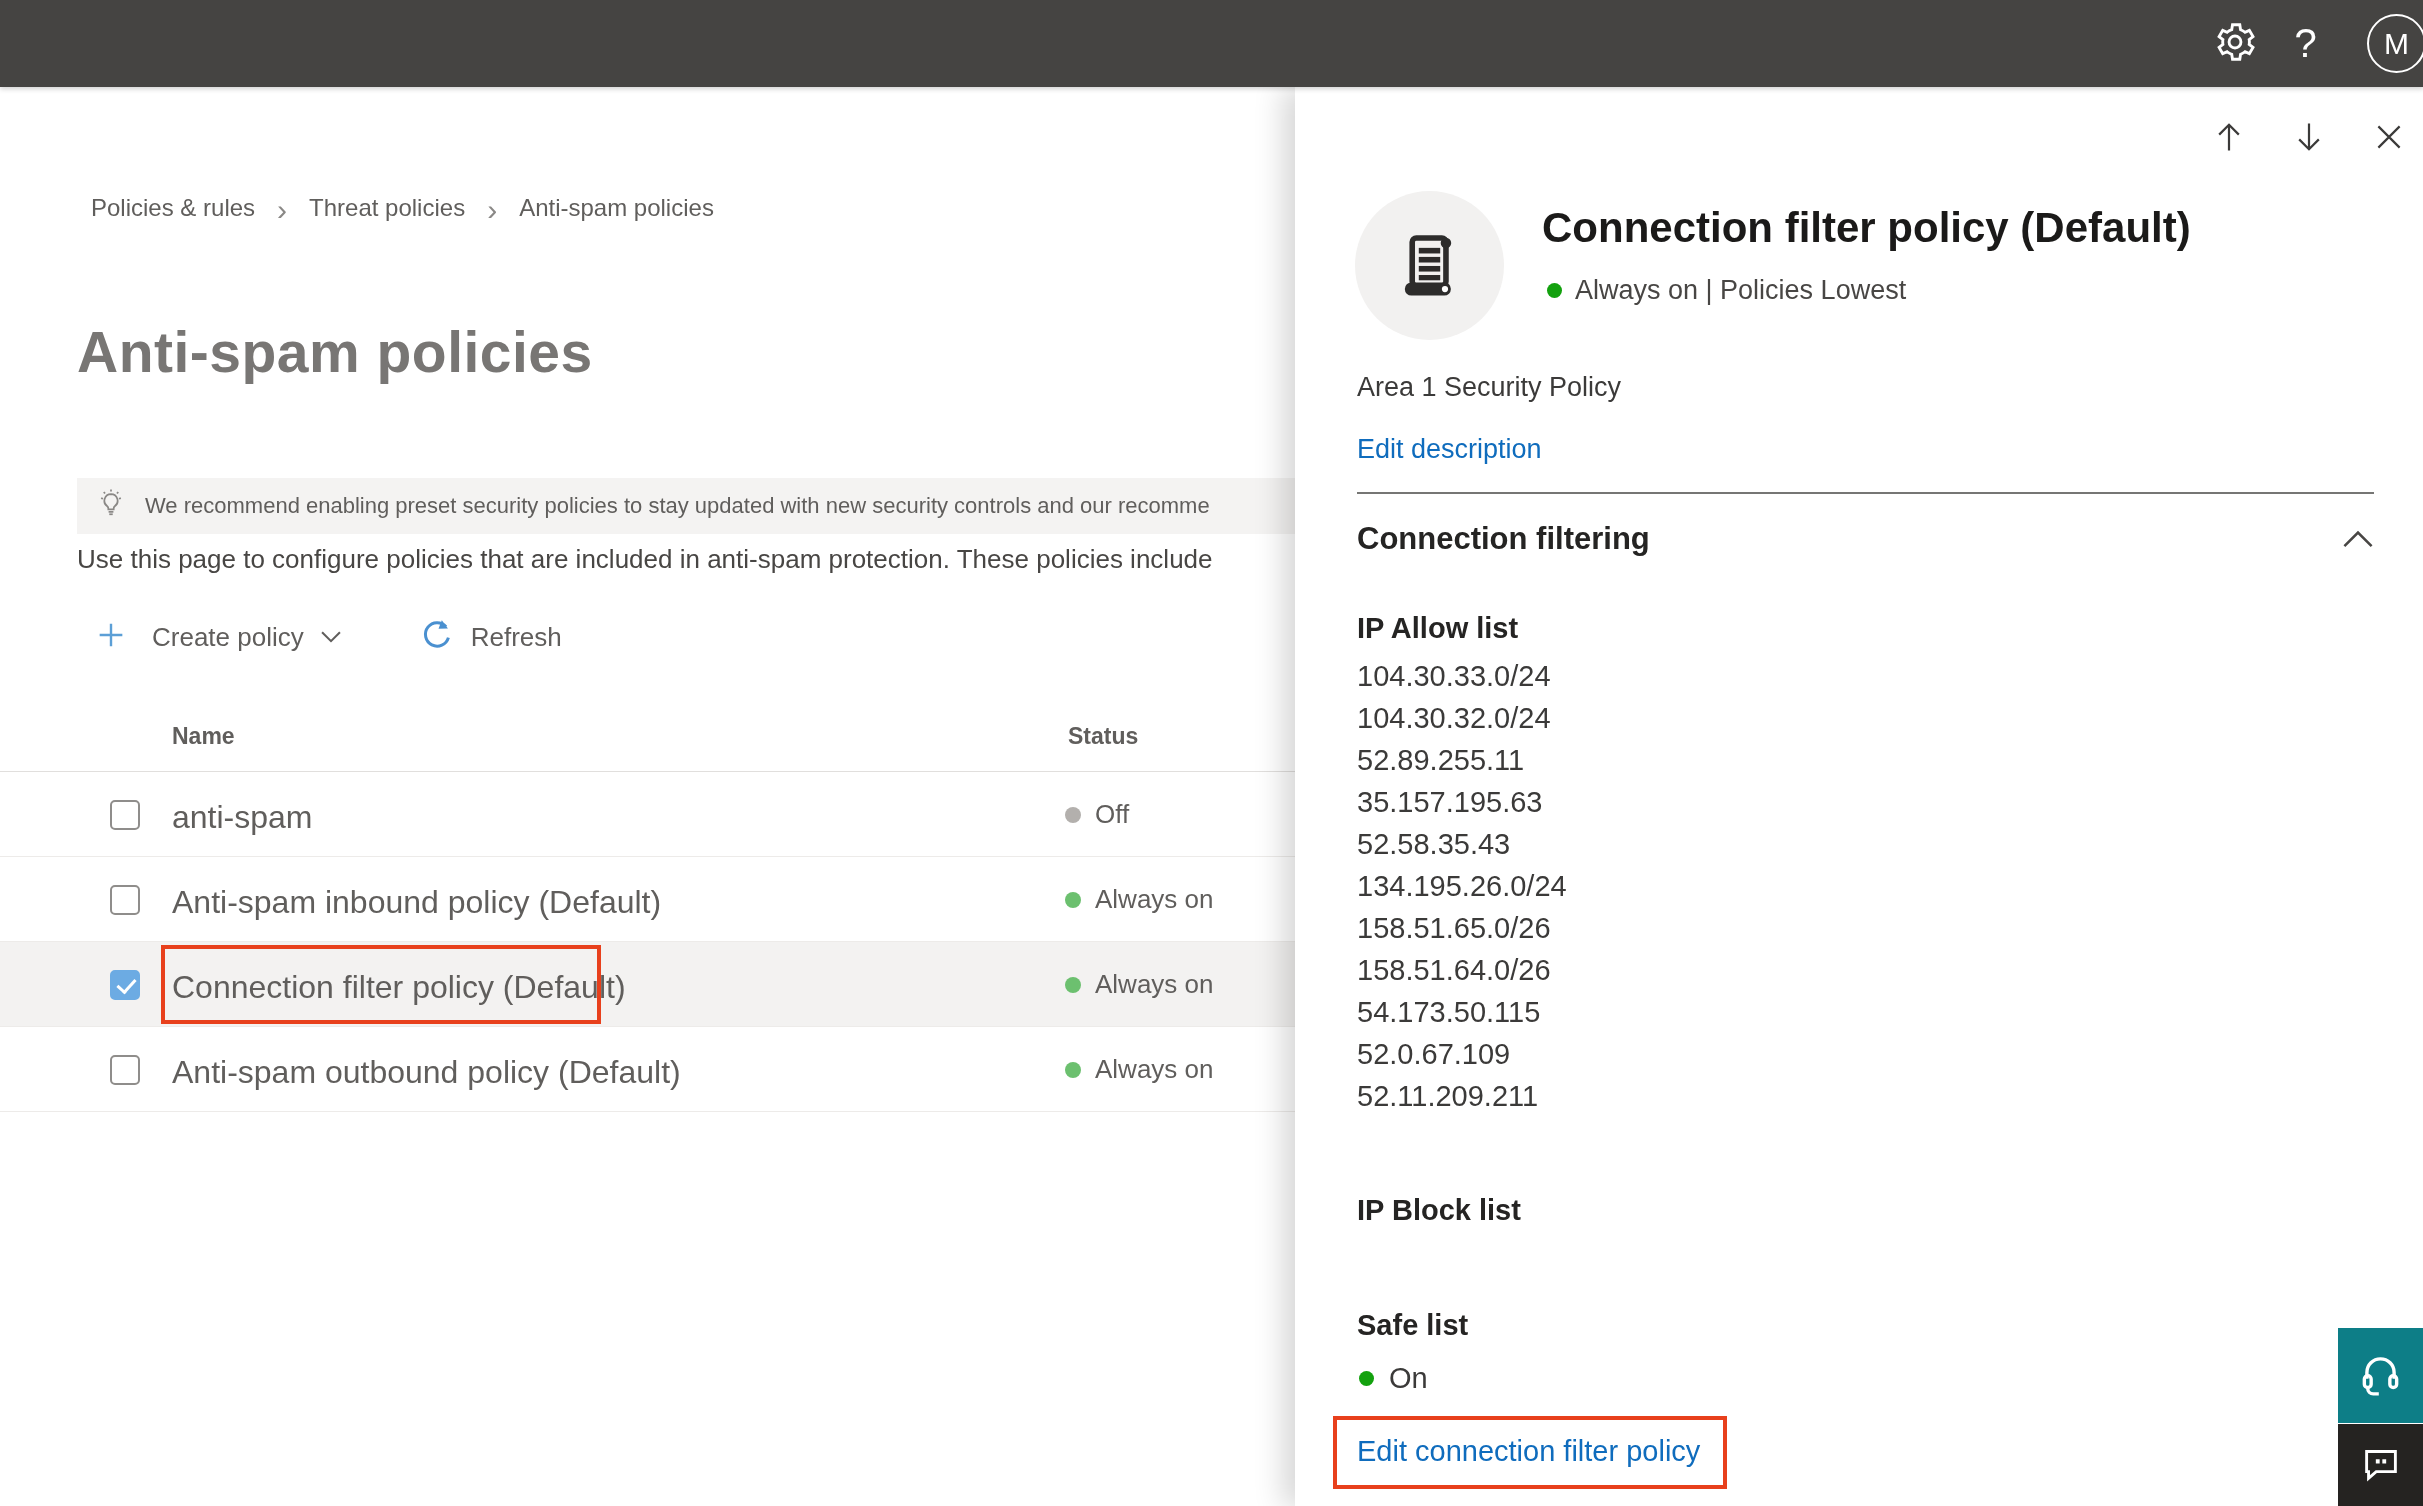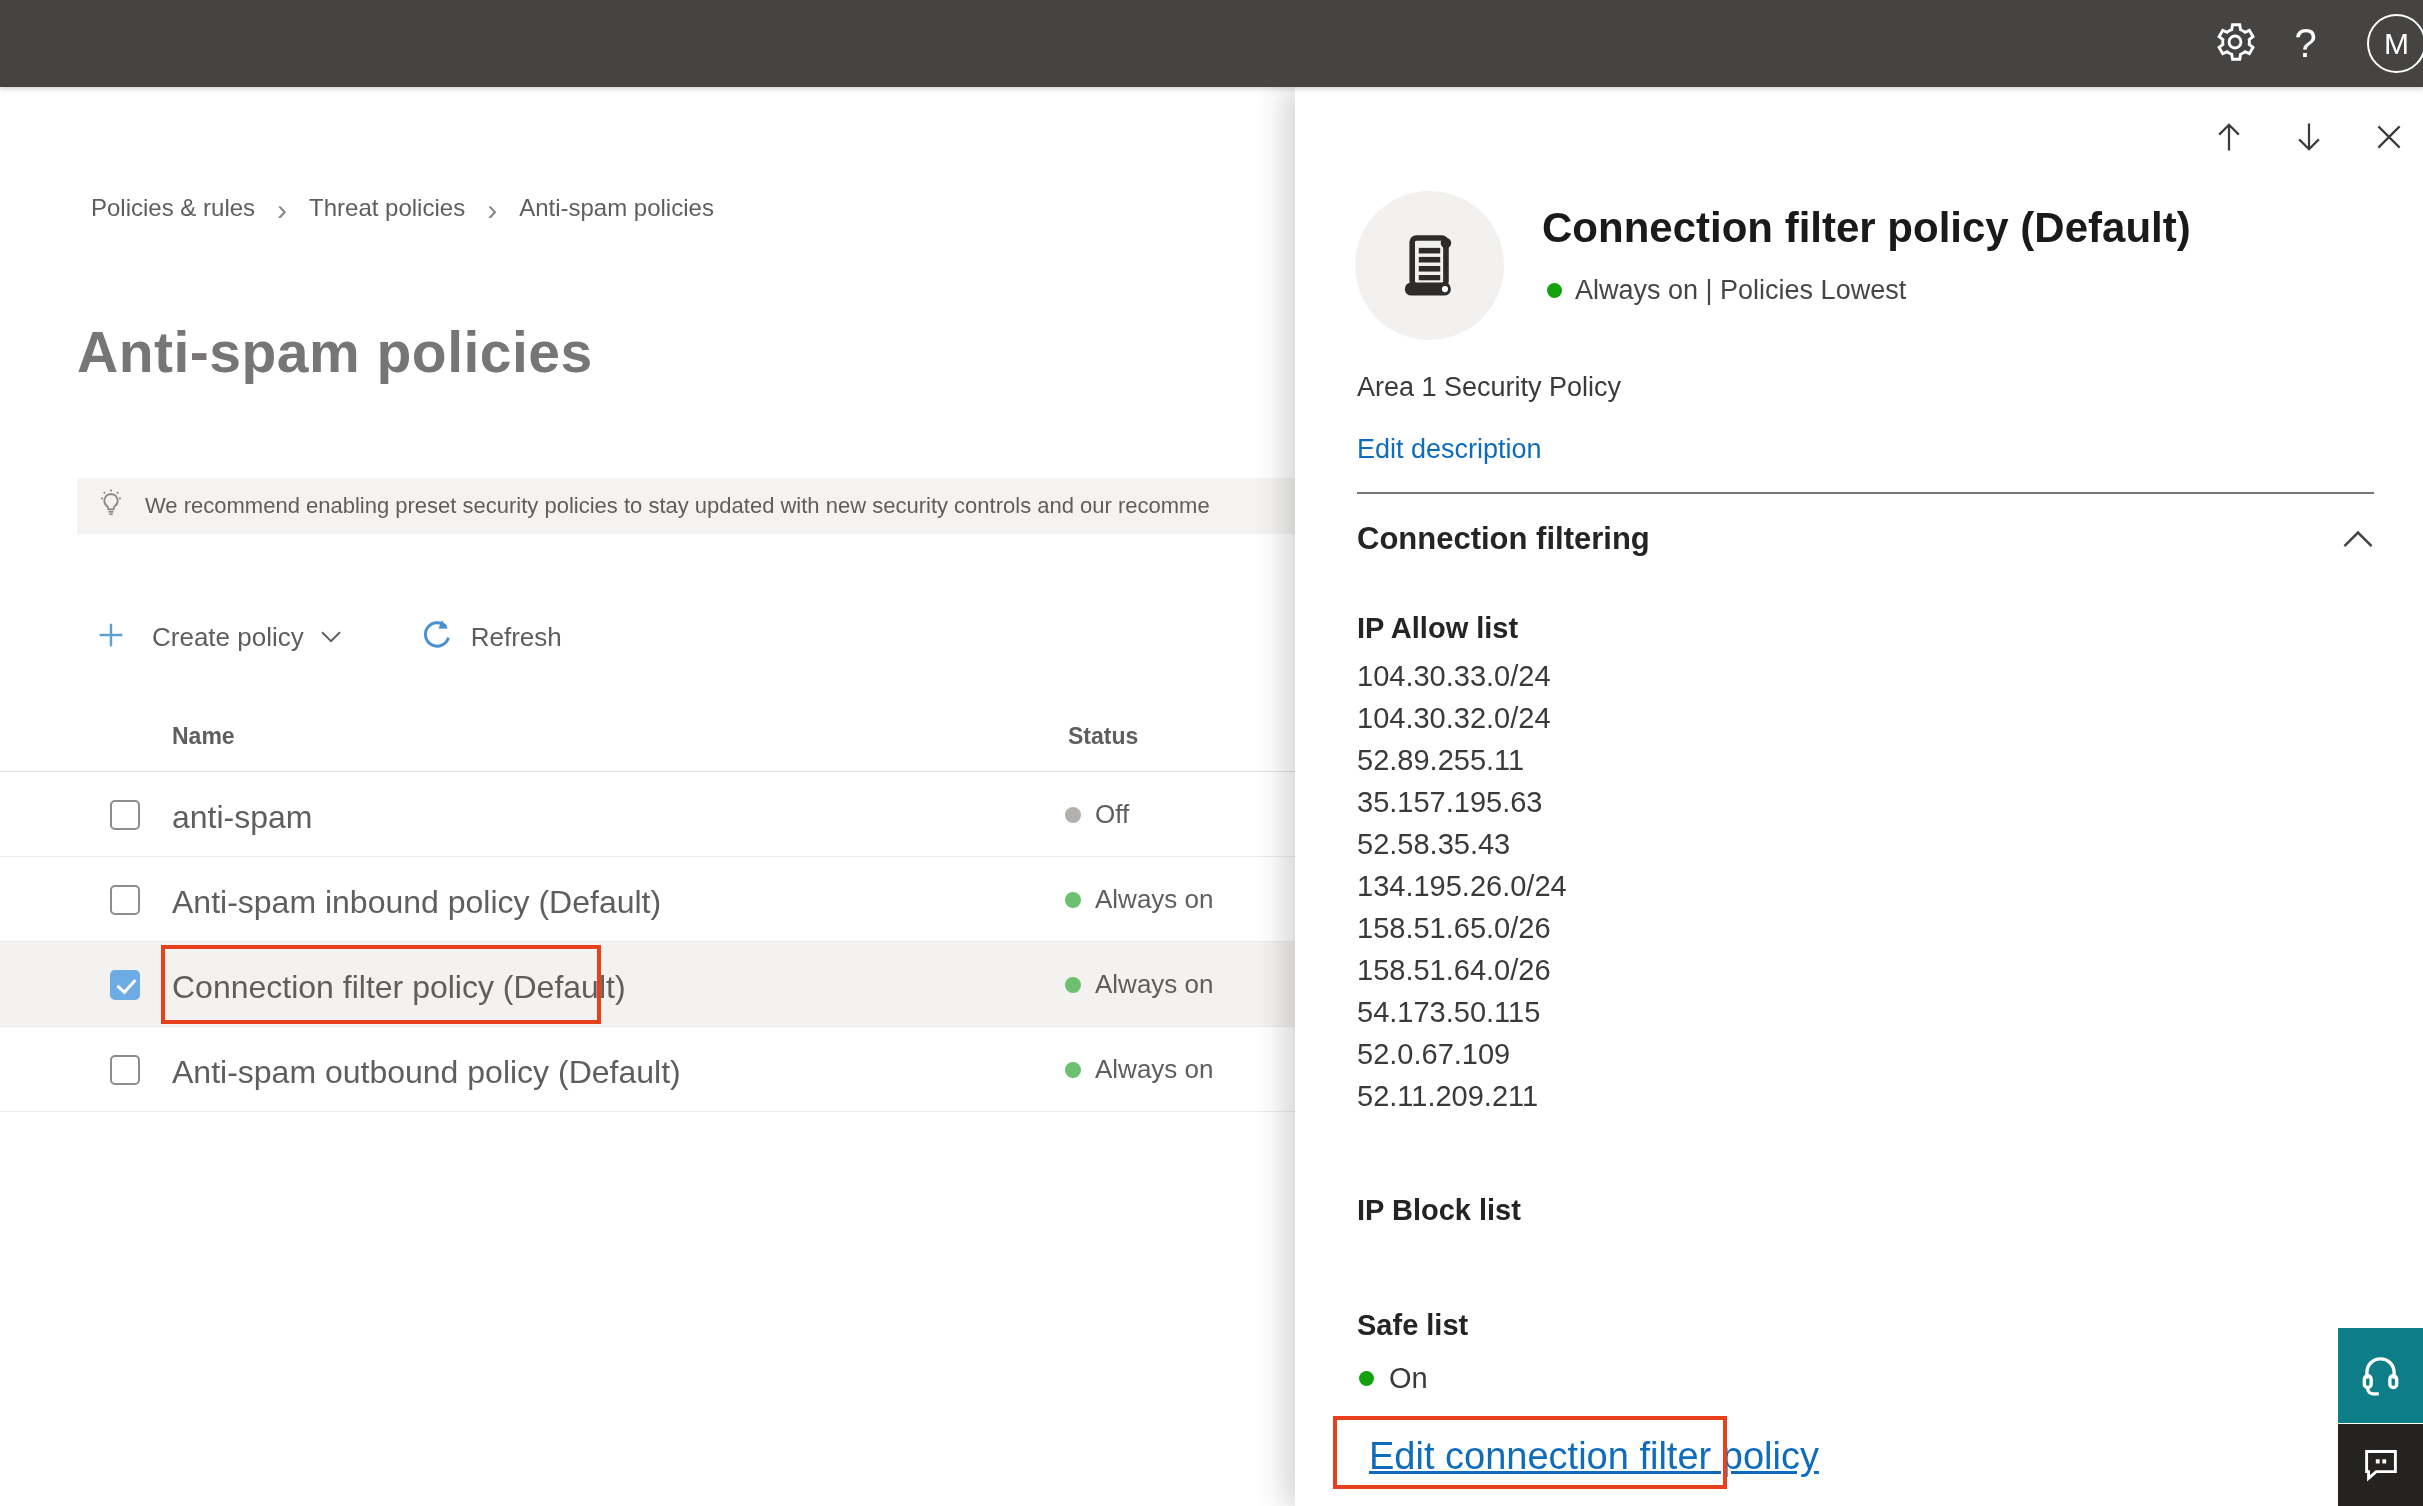--- a/index.html
+++ b/index.html
@@ -121,21 +121,21 @@
 
   .section-header { position:absolute; left:62px; top:434px; font-size:31px; font-weight:700; color:#252423; }
   .chev-up { position:absolute; left:1047px; top:442px; cursor:pointer; }
 
   .ip-allow-title { position:absolute; left:62px; top:525px; font-size:29px; font-weight:700; color:#252423; }
   .ip-list { position:absolute; left:62px; top:568px; font-size:29px; color:#3b3a39; line-height:42px; }
   .ip-block-title { position:absolute; left:62px; top:1107px; font-size:29px; font-weight:700; color:#252423; }
   .safe-list-title { position:absolute; left:62px; top:1222px; font-size:29px; font-weight:700; color:#252423; }
   .safe-status { position:absolute; left:64px; top:1275px; display:flex; align-items:center; gap:15px; }
   .safe-status-text { font-size:29px; color:#3b3a39; }
-  .edit-link { position:absolute; left:74px; top:1348px; font-size:38px;text-decoration:underline; }
+  .edit-link { position:absolute; left:62px; top:1348px; font-size:29px; }
   #anno-link { left:38px; top:1329px; width:394px; height:73px; }
 
   .side-btn {
     position:absolute; left:1043px; width:85px; display:flex; align-items:center; justify-content:center;
     cursor:pointer;
   }
   .support-btn { top:1241px; height:95px; background:#0d7e87; }
   .feedback-btn { top:1337px; height:83px; background:#252321; }
 </style>
 </head>
@@ -181,20 +181,21 @@
         <line x1="12" y1="1.2" x2="12" y2="2.6"></line>
         <line x1="6.6" y1="3" x2="7.5" y2="4.2"></line>
         <line x1="17.4" y1="3" x2="16.5" y2="4.2"></line>
         <line x1="4.6" y1="7.6" x2="6" y2="8.1"></line>
         <line x1="19.4" y1="7.6" x2="18" y2="8.1"></line>
       </svg>
     </span>
     <span class="banner-text">We recommend enabling preset security policies to stay updated with new security controls and our recomme</span>
   </div>
 
+  <div class="page-desc">Use this page to configure policies that are included in anti-spam protection. These policies include</div>
 
   <div class="toolbar">
     <div class="tb-btn">
       <span>
         <svg width="32" height="32" viewBox="0 0 24 24" stroke="#5c9fd6" stroke-width="1.8" fill="none">
           <path d="M12 3.5v17M3.5 12h17"></path>
         </svg>
       </span>
       <span class="tb-label create-label">Create policy</span>
       <span class="chev-down">

